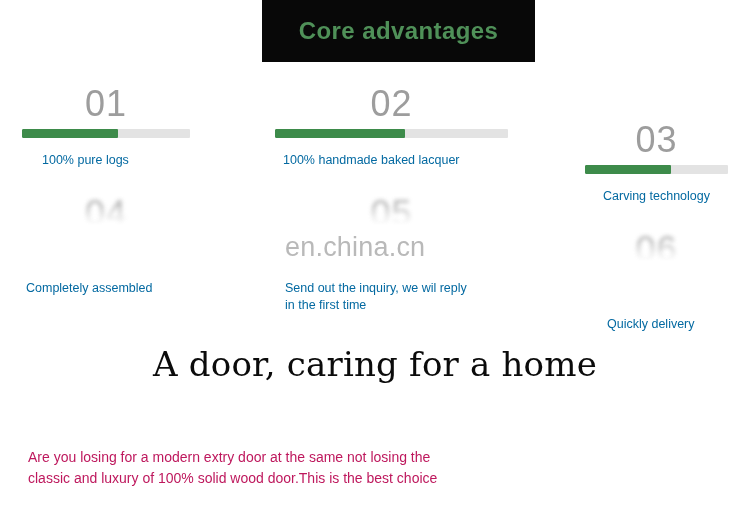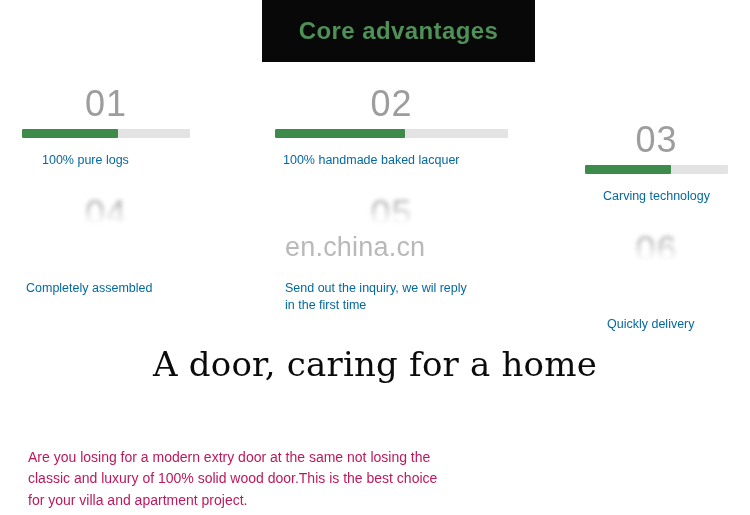--- a/index.html
+++ b/index.html
@@ -233,16 +233,15 @@
 
   </div>
 
   <div class="watermark">en.china.cn</div>
 
   <div class="headline">A door, caring for a home</div>
 
   <div class="body-copy">
     <span class="line">Are you losing for a modern extry door at the same not losing the</span>
     <span class="line">classic and luxury of 100% solid wood door.This is the best choice</span>
-    <span class="line">for your villa and apartment project.</span>
   </div>
 
 </div>
 
 </body></html>

